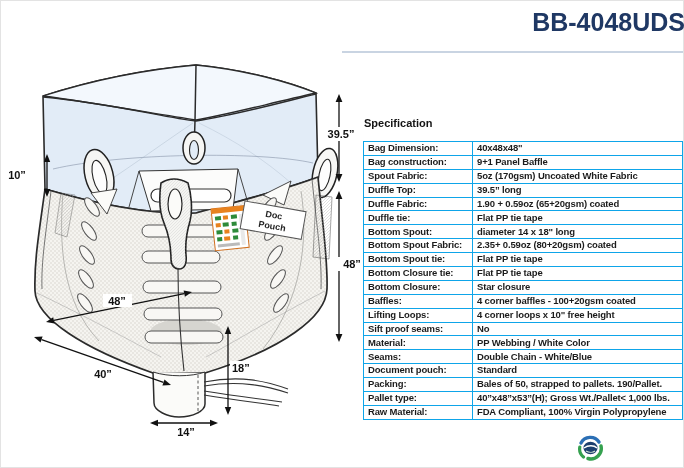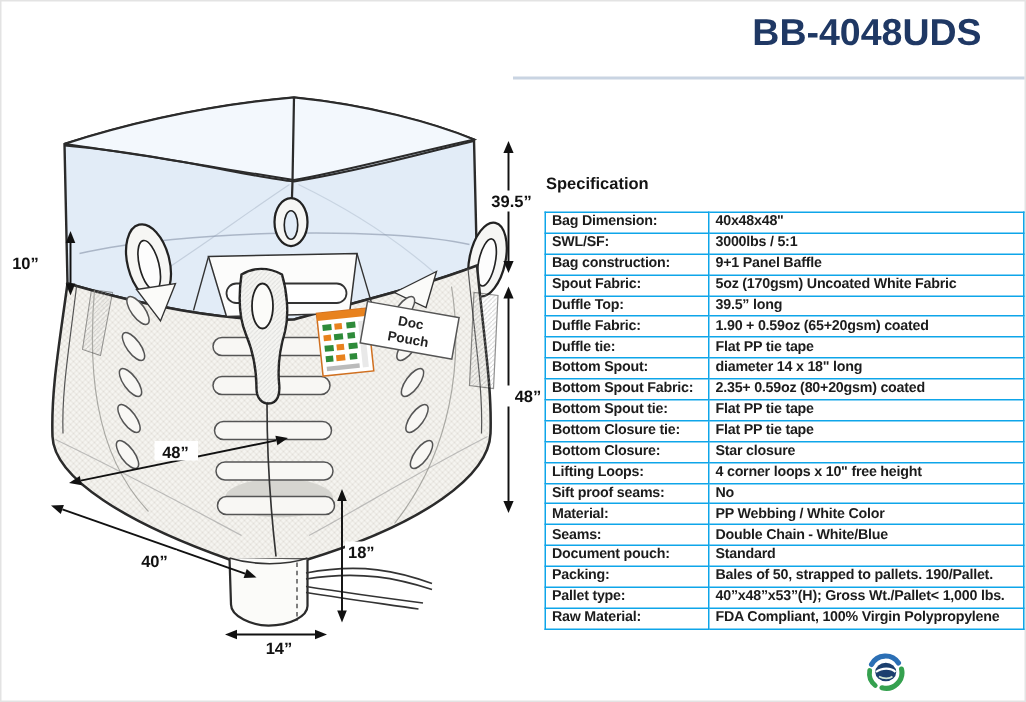--- a/index.html
+++ b/index.html
@@ -1,18 +1,18 @@
 <!DOCTYPE html>
 <html><head>
 <meta charset="utf-8">
 <style>
   html,body{margin:0;padding:0;background:#fff;overflow:hidden;}
   #page{position:relative;width:684px;height:468px;background:#ffffff;
         font-family:"Liberation Sans",sans-serif;border:1px solid #e3e3e3;box-sizing:border-box;}
-  #title{position:absolute;left:470px;top:7px;width:214px;text-align:center;
+  #title{position:absolute;left:470px;top:7px;width:214px;text-align:right;
          font-size:25px;font-weight:bold;color:#1f3864;letter-spacing:0px;}
   #title-rule{position:absolute;left:341px;top:50px;width:341px;height:2px;background:#c9d4e2;}
   #spec-heading{position:absolute;left:363px;top:116px;font-size:11px;font-weight:bold;color:#141414;}
   #spec-table{position:absolute;left:362px;top:140px;width:320px;border-collapse:collapse;table-layout:fixed;}
   #spec-table td{border:1px solid #0ea5e9;font-size:9.5px;font-weight:bold;color:#1c1c1c;
         height:12.9px;line-height:12.5px;padding:0 0 0 4px;white-space:nowrap;overflow:hidden;
         letter-spacing:-0.15px;}
   #spec-table td.c1{width:104px;}
   #bag-drawing{position:absolute;left:0;top:0;}
   #logo{position:absolute;left:576px;top:433px;}
@@ -201,24 +201,20 @@
   <div id="title-rule"></div>
   <div id="spec-heading">Specification</div>
 
   <table id="spec-table">
     <tbody>
         <tr>
           <td class="c1">Bag Dimension:</td>
           <td>40x48x48"</td>
         </tr>
         <tr>
-          <td class="c1">SWL/SF:</td>
-          <td>3000lbs / 5:1</td>
-        </tr>
-        <tr>
           <td class="c1">Bag construction:</td>
           <td>9+1 Panel Baffle</td>
         </tr>
         <tr>
           <td class="c1">Spout Fabric:</td>
           <td>5oz (170gsm) Uncoated White Fabric</td>
         </tr>
         <tr>
           <td class="c1">Duffle Top:</td>
           <td>39.5” long</td>
@@ -243,20 +239,24 @@
           <td class="c1">Bottom Spout tie:</td>
           <td>Flat PP tie tape</td>
         </tr>
         <tr>
           <td class="c1">Bottom Closure tie:</td>
           <td>Flat PP tie tape</td>
         </tr>
         <tr>
           <td class="c1">Bottom Closure:</td>
           <td>Star closure</td>
+        </tr>
+        <tr>
+          <td class="c1">Baffles:</td>
+          <td>4 corner baffles - 100+20gsm coated</td>
         </tr>
         <tr>
           <td class="c1">Lifting Loops:</td>
           <td>4 corner loops x 10" free height</td>
         </tr>
         <tr>
           <td class="c1">Sift proof seams:</td>
           <td>No</td>
         </tr>
         <tr>

